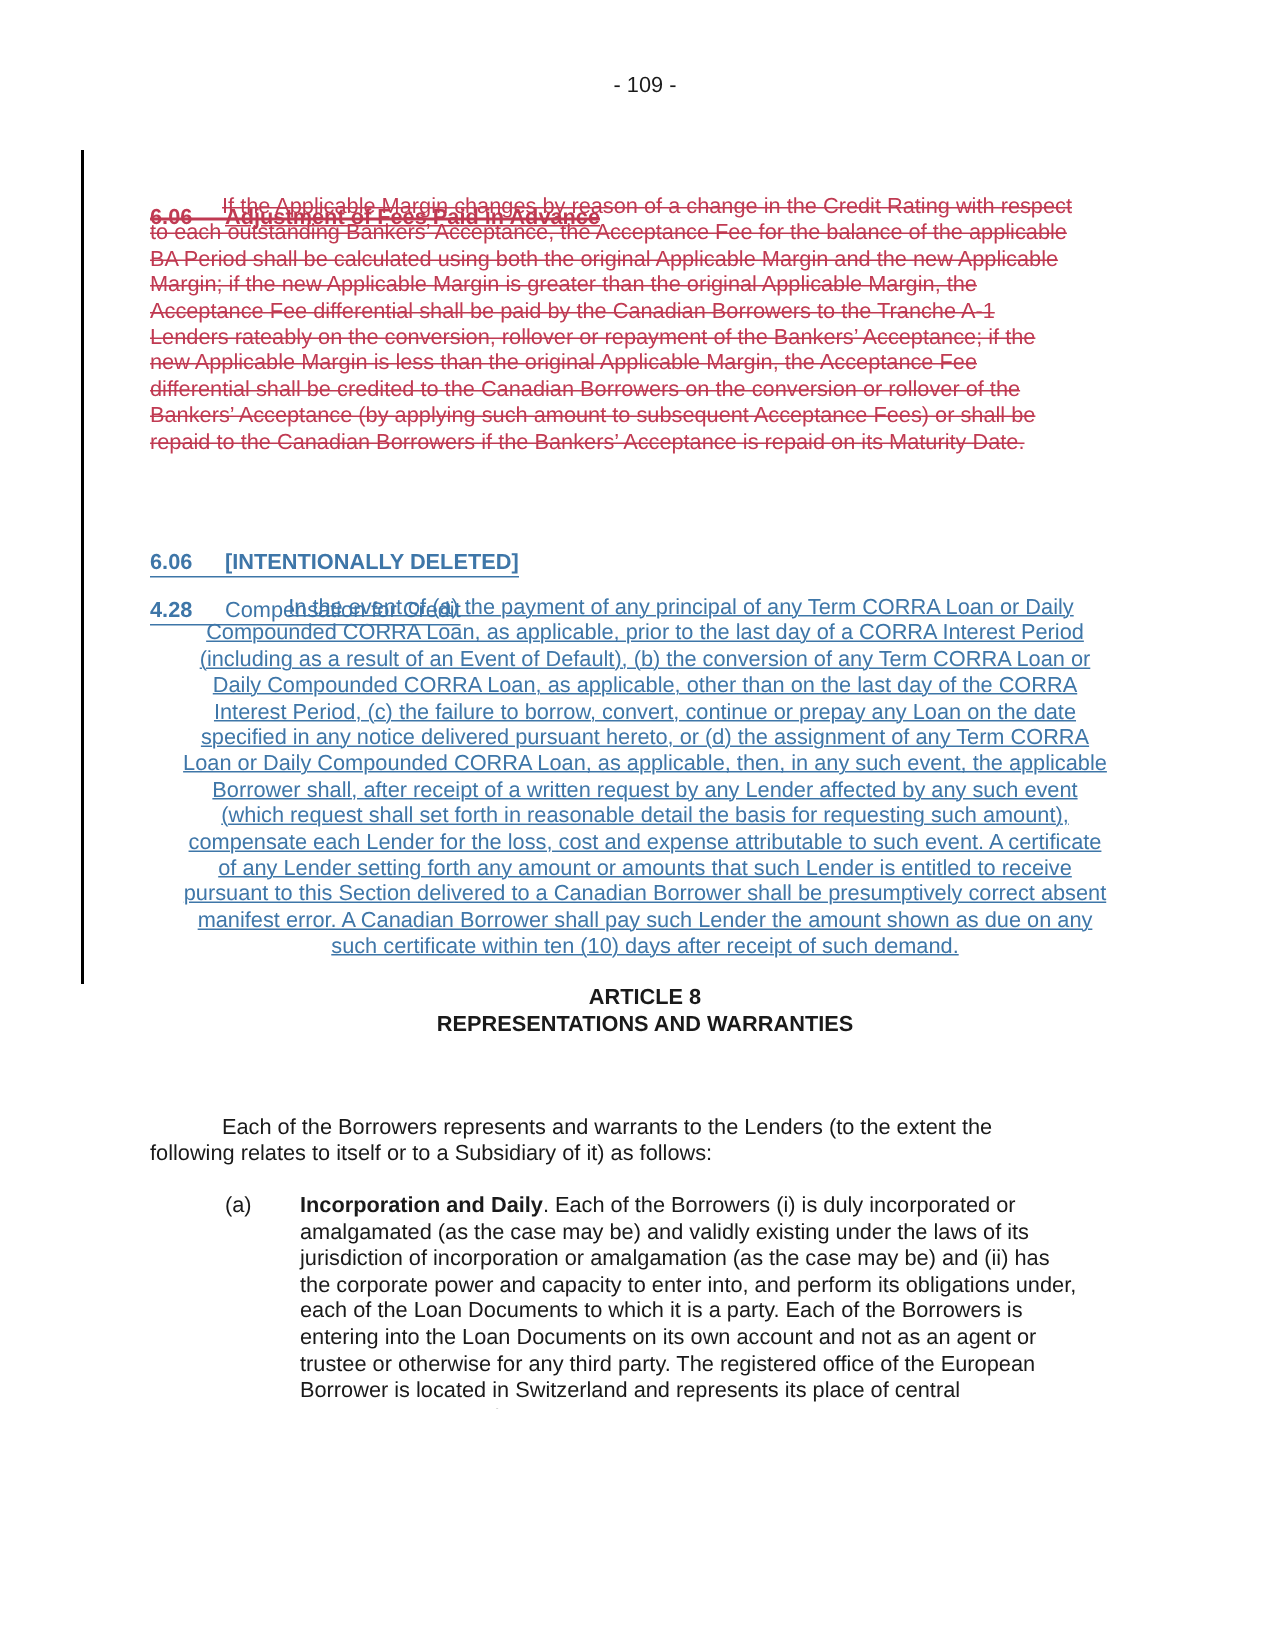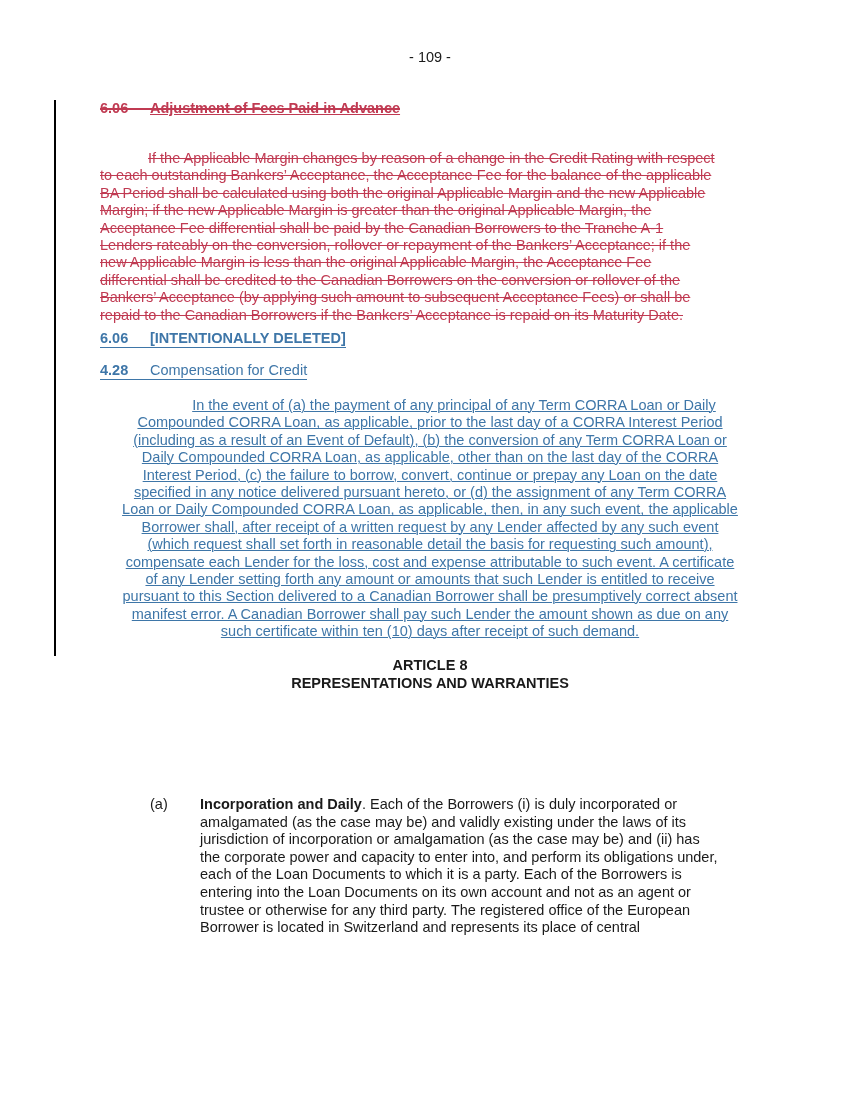--- a/index.html
+++ b/index.html
@@ -16,21 +16,21 @@
     font-size:14.5px;
     color:var(--text-black);
     overflow:hidden;
   }
   .abs{position:absolute;left:100px;width:660px;}
   .pagenum{top:49px;text-align:center;}
   .para{line-height:17.4px;white-space:pre-line;}
   .indent{text-indent:48px;}
   .red{color:var(--deleted-red);text-decoration:line-through;text-decoration-thickness:1.4px;}
   .blue{color:var(--inserted-blue);text-decoration:underline;text-decoration-thickness:1px;text-align:center;}
-  .b{font-weight:bold;}
+  .b{font-weight:bold;margin-top:37px;}
   .h{line-height:17px;}
   .hwrap{display:inline-block;}
   .hnum{display:inline-block;width:50px;}
   .u{text-decoration:underline;}
   .struck{position:relative;color:var(--deleted-red);}
   .struck::after{
     content:"";position:absolute;left:0;right:0;top:8px;height:1.5px;
     background:var(--deleted-red);
   }
   .ub{border-bottom:1px solid var(--inserted-blue);color:var(--inserted-blue);}
@@ -54,21 +54,21 @@
   <div class="abs pagenum">- 109 -</div>
 
   <div class="changebar bar-main"></div>
 
   <div class="abs h" style="top:100px">
     <span class="hwrap struck b">
       <span class="hnum">6.06</span><span class="u">Adjustment of Fees Paid in Advance</span>
     </span>
   </div>
 
-  <div class="abs para red indent" style="top:150px">If the Applicable Margin changes by reason of a change in the Credit Rating with respect
+  <div class="abs para red indent" style="top:130px">If the Applicable Margin changes by reason of a change in the Credit Rating with respect
 to each outstanding Bankers’ Acceptance, the Acceptance Fee for the balance of the applicable
 BA Period shall be calculated using both the original Applicable Margin and the new Applicable
 Margin; if the new Applicable Margin is greater than the original Applicable Margin, the
 Acceptance Fee differential shall be paid by the Canadian Borrowers to the Tranche A-1
 Lenders rateably on the conversion, rollover or repayment of the Bankers’ Acceptance; if the
 new Applicable Margin is less than the original Applicable Margin, the Acceptance Fee
 differential shall be credited to the Canadian Borrowers on the conversion or rollover of the
 Bankers’ Acceptance (by applying such amount to subsequent Acceptance Fees) or shall be
 repaid to the Canadian Borrowers if the Bankers’ Acceptance is repaid on its Maturity Date.</div>
 
@@ -96,20 +96,22 @@
 compensate each Lender for the loss, cost and expense attributable to such event. A certificate
 of any Lender setting forth any amount or amounts that such Lender is entitled to receive
 pursuant to this Section delivered to a Canadian Borrower shall be presumptively correct absent
 manifest error. A Canadian Borrower shall pay such Lender the amount shown as due on any
 such certificate within ten (10) days after receipt of such demand.</div>
 
   <div class="abs center" style="top:656px">ARTICLE 8
 REPRESENTATIONS AND WARRANTIES</div>
 
 
+  <div class="abs para indent" style="top:744px">Each of the Borrowers represents and warrants to the Lenders (to the extent the
+following relates to itself or to a Subsidiary of it) as follows:</div>
 
   <div class="abs item" style="top:796px">
     <span class="item-label">(a)</span>
     <span class="item-body"><span class="b">Incorporation and Daily</span><span>.  Each of the Borrowers (i) is duly incorporated or
 amalgamated (as the case may be) and validly existing under the laws of its
 jurisdiction of incorporation or amalgamation (as the case may be) and (ii) has
 the corporate power and capacity to enter into, and perform its obligations under,
 each of the Loan Documents to which it is a party.  Each of the Borrowers is
 entering into the Loan Documents on its own account and not as an agent or
 trustee or otherwise for any third party.  The registered office of the European

